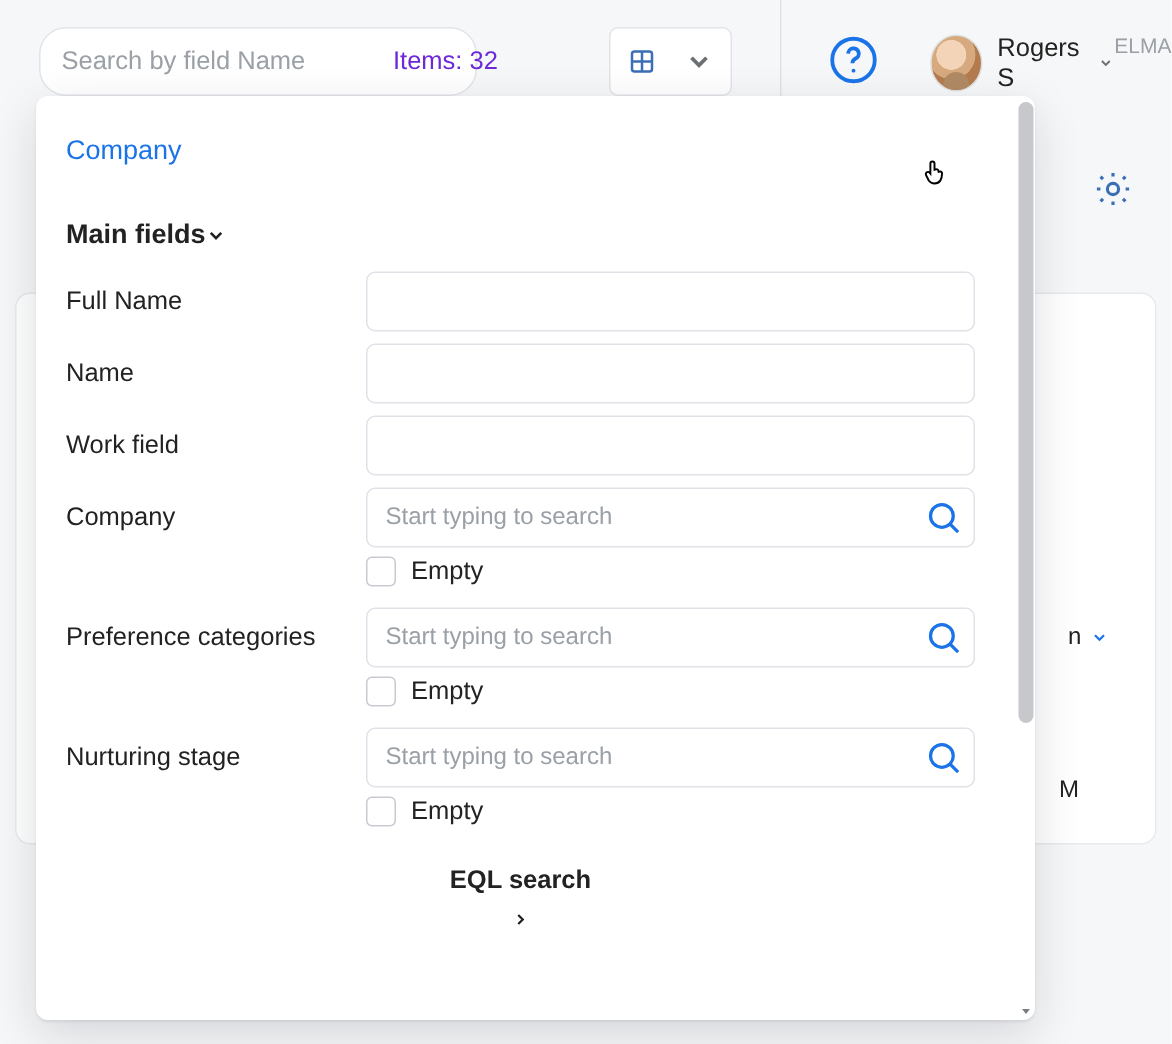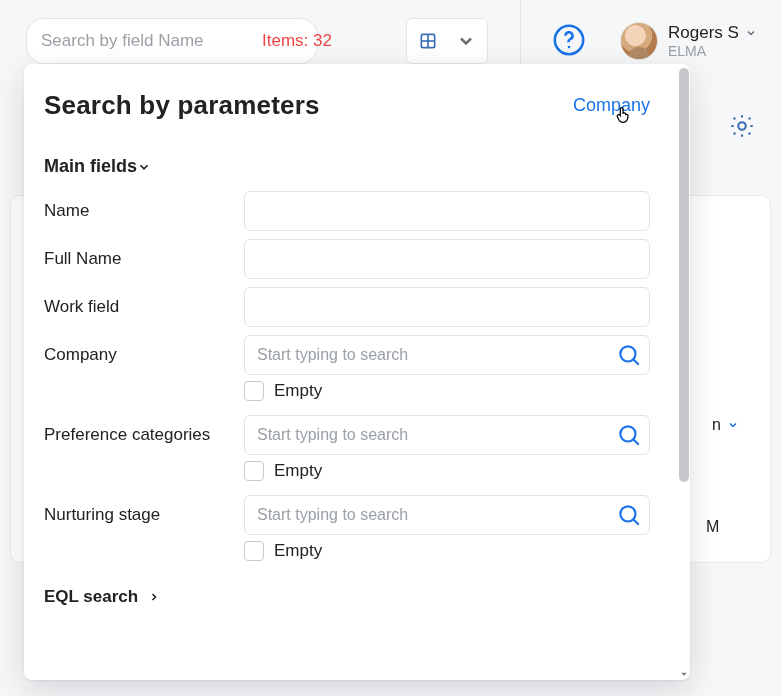--- a/index.html
+++ b/index.html
@@ -47,21 +47,21 @@
   .search-field input {
     flex: 1;
     border: none;
     outline: none;
     font-size: 17px;
     color: #333;
     background: transparent;
   }
   .search-field input::placeholder { color: #9aa0a6; }
   .items-count {
-    color: #ef4444;
+    color: #6d28d9;
     margin-right: 28px;
     white-space: nowrap;
   }
   .filter-icon { width: 22px; height: 22px; color: #3a6fb6; cursor: pointer; }
 
   .grid-btn {
     position: absolute;
     left: 406px;
     top: 0;
     width: 82px;
@@ -103,21 +103,21 @@
     background: radial-gradient(circle at 40% 35%, #f3d4b8 0 32%, #d6a97e 33% 52%, #b47b4f 53% 100%);
     overflow: hidden;
     position: relative;
     border: 1px solid #e0e0e0;
   }
   .avatar::after{
     content:"";
     position:absolute; left:8px; right:8px; bottom:-4px; height:16px;
     background:#b08a64; border-radius:50% 50% 0 0;
   }
-  .user-meta { display:flex; flex-direction:column; line-height:1.15; }
+  .user-meta { display:flex; line-height:1.15; }
   .user-name { font-size: 17px; color:#222; display:flex; align-items:center; gap:6px;}
   .user-org { font-size: 14px; color:#9aa0a6; }
   .gear-btn{
     position:absolute;
     left: 728px; top: 112px;
     width:28px; height:28px; color:#3a6fb6; cursor:pointer;
   }
   .gear-btn svg{width:28px;height:28px;}
   .under-card{
     position:absolute;
@@ -215,21 +215,21 @@
     padding-left: 200px;
     margin: 6px 0 14px 0;
     font-size:17px;
   }
   .cb{
     width:20px; height:20px; border:1px solid #c7cbd1; border-radius:4px; background:#fff; cursor:pointer;
   }
 
   .eql-row{
     display:flex; align-items:center; gap:10px;
-    margin-top: 26px; font-size:17px; font-weight:600; cursor:pointer;
+    margin-top: 26px; font-size:17px; font-weight:600; cursor:pointer;flex-direction:column;
   }
   .eql-row svg{ width:12px; height:12px; }
 
   .frag-text{ position:absolute; font-size:16px; color:#222; }
   .frag-right-n{ left:712px; top:416px; display:flex; align-items:center; gap:6px;}
   .frag-right-n svg{width:12px;height:12px;color:#1a73e8;}
   .frag-right-m{ left:706px; top:518px; color:#222;}
 </style>
 </head>
 <body>
@@ -292,38 +292,37 @@
   <svg viewBox="0 0 24 24" fill="none" stroke="currentColor" stroke-width="3">
       <polyline points="6 9 12 15 18 9"></polyline>
     </svg>
 </div>
 <div class="frag-text frag-right-m">M</div>
 
 <div class="panel">
   <div class="panel-scroll">
 
     <div class="panel-header">
-      <div class="panel-title">Search by parameters</div>
       <div class="removed-link">Company</div>
     </div>
 
     <div class="section-label">
       <span>Main fields</span>
       <svg viewBox="0 0 24 24" fill="none" stroke="#222" stroke-width="3">
           <polyline points="6 9 12 15 18 9"></polyline>
         </svg>
     </div>
 
     <div class="form-row">
+      <div class="field-label">Full Name</div>
+      <input class="input" type="text" style="">
+    </div>
+
+    <div class="form-row">
       <div class="field-label">Name</div>
-      <input class="input" type="text" style="">
-    </div>
-
-    <div class="form-row">
-      <div class="field-label">Full Name</div>
       <input class="input" type="text" style="">
     </div>
 
     <div class="form-row">
       <div class="field-label">Work field</div>
       <input class="input" type="text" style="">
     </div>
 
     <div class="form-row tall">
       <div class="field-label">Company</div>

